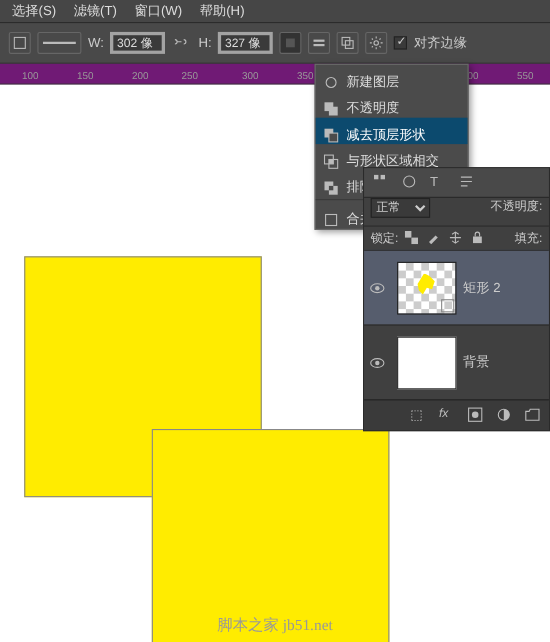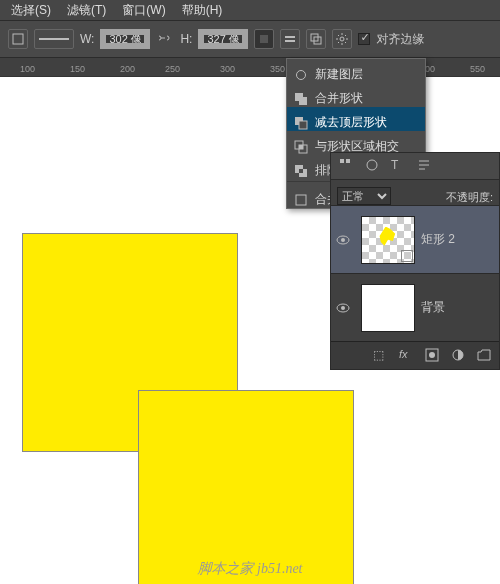--- a/index.html
+++ b/index.html
@@ -2,55 +2,55 @@
 <html><head>
 <meta charset="utf-8">
 <style>
 *{margin:0;padding:0;box-sizing:border-box;font-family:"Microsoft YaHei",sans-serif}
 body{width:500px;height:584px;background:#fff;overflow:hidden;position:relative}
 .menubar{height:20px;background:#464646;color:#ddd;font-size:12px;display:flex;align-items:center;padding-left:3px}
 .menubar span{padding:18px 8px;cursor:pointer}
 .options{height:38px;background:#494949;border-top:1px solid #2b2b2b;border-bottom:1px solid #2b2b2b;display:flex;align-items:center;padding:0 8px;color:#ccc;font-size:12px;gap:6px}
 .opt-icon{width:20px;height:20px;border:1px solid #666;border-radius:2px;display:flex;align-items:center;justify-content:center;cursor:pointer}
 .opt-icon svg{fill:#bbb}
-.input-box{width:50px;height:20px;background:#3a3a3a;border:6px solid #a3a3a3;color:#ddd;padding:0 3px;font-size:11px}
+.input-box{width:50px;height:20px;background:#3a3a3a;border:3px solid #a3a3a3;color:#ddd;padding:0 3px;font-size:11px}
 .link-icon{width:18px;height:14px;cursor:pointer}
 .chk{width:12px;height:12px;background:#3a3a3a;border:1px solid #222;display:inline-block;position:relative}
 .chk.on::after{content:"✓";position:absolute;left:1px;top:-3px;color:#ccc;font-size:11px}
-.ruler-h{height:19px;background:#404040;border-bottom:1px solid #343434;display:flex;align-items:flex-end;font-size:9px;color:#999;position:relative}
+.ruler-h{height:19px;background:#701a75;border-bottom:1px solid #343434;display:flex;align-items:flex-end;font-size:9px;color:#999;position:relative}
 .ruler-h .tick{position:absolute;bottom:2px}
 .canvas-area{position:absolute;top:77px;left:0;right:0;bottom:0;background:#fff}
 .shape{position:absolute;background:#ffec00;border:1px solid #888}
 .shape.r1{left:22px;top:156px;width:216px;height:219px}
 .shape.r2{left:138px;top:313px;width:216px;height:197px}
 .dropdown{position:absolute;top:58px;left:286px;width:140px;background:#4b4b4b;border:1px solid #6a6a6a;color:#ddd;font-size:12px;box-shadow:2px 2px 6px rgba(0,0,0,.4)}
 .dropdown .item{height:24px;display:flex;align-items:flex-end;padding:0 6px;cursor:pointer}
 .dropdown .item.sel{background:#0c4a6e;color:#fff}
 .dropdown .sep{height:1px;background:#3a3a3a;margin:2px 0}
 .dropdown .ico{width:16px;height:16px;margin-right:6px;display:flex;align-items:center;justify-content:center}
 .dropdown .radio{width:10px;height:10px;border:1px solid #bbb;border-radius:50%;display:inline-block}
 .layers-panel{position:absolute;top:152px;right:0;width:170px;background:#404040;color:#ccc;font-size:12px;border:1px solid #2a2a2a}
 .panel-tabs{height:26px;background:#494949;display:flex;align-items:center;padding:0 8px;gap:10px}
 .panel-tabs .tab-ico{width:16px;height:16px;cursor:pointer}
-.panel-ctrl{height:26px;background:#404040;display:flex;align-items:flex-end;padding:0 6px;gap:6px;border-top:1px solid #2a2a2a}
+.panel-ctrl{height:26px;background:#404040;display:flex;align-items:flex-start;padding:0 6px;gap:6px;border-top:1px solid #2a2a2a}
 .panel-ctrl select{background:#3a3a3a;border:1px solid #222;color:#ccc;font-size:11px;height:18px;width:54px}
 .lock-row{height:22px;background:#404040;display:flex;align-items:center;padding:0 6px;gap:6px;border-top:1px solid #2a2a2a;font-size:11px}
 .lock-row .lic{width:14px;height:14px;cursor:pointer}
 .layer-list{background:#404040}
 .layer{height:68px;display:flex;align-items:center;border-top:1px solid #2a2a2a}
 .layer.active{background:#565d6d}
 .eye{width:24px;display:flex;align-items:center;justify-content:center;height:100%;cursor:pointer}
 .thumb{width:54px;height:48px;background:#fff;border:1px solid #222;margin:0 6px;position:relative}
 .thumb.checker{background:repeating-conic-gradient(#ccc 0 25%,#fff 0 50%) 0 0/14px 14px}
 .thumb .ysh{position:absolute;left:14px;top:10px;width:24px;height:24px;background:#ffec00;clip-path:polygon(40% 0,60% 10%,80% 30%,70% 60%,50% 55%,35% 80%,20% 65%,15% 40%)}
 .thumb .corner{position:absolute;right:1px;bottom:1px;width:12px;height:12px;border:1px solid #888}
 .layer-name{font-size:12px;}
 .panel-bottom{height:28px;background:#3a3a3a;border-top:1px solid #222;display:flex;align-items:center;justify-content:flex-end;padding:0 6px;gap:10px}
 .panel-bottom .bic{width:16px;height:16px;cursor:pointer;color:#bbb}
-.watermark{position:absolute;bottom:6px;left:0;right:0;text-align:center;color:#999;font-size:14px;font-family:serif;font-style:italic}
+.watermark{position:absolute;bottom:6px;left:0;right:0;text-align:center;color:#999;font-size:14px;font-family:serif;}
 svg{display:block}
 </style>
 </head>
 <body>
 
 <div class="menubar">
   <span>选择(S)</span>
   <span>滤镜(T)</span>
   <span>窗口(W)</span>
   <span>帮助(H)</span>
@@ -128,21 +128,21 @@
       </span>
       <span>新建图层</span>
     </div>
   <div class="item">
       <span class="ico">
         <svg width="14" height="14">
           <rect x="1" y="1" width="8" height="8" fill="#bbb"></rect>
           <rect x="5" y="5" width="8" height="8" fill="#bbb"></rect>
         </svg>
       </span>
-      <span>合并形状</span>
+      <span>不透明度</span>
     </div>
   <div class="item sel">
       <span class="ico">
         <svg width="14" height="14">
           <rect x="1" y="1" width="8" height="8" fill="#bbb"></rect>
           <rect x="5" y="5" width="8" height="8" fill="#4b4b4b" stroke="#bbb"></rect>
         </svg>
       </span>
       <span>减去顶层形状</span>
     </div>
@@ -193,20 +193,46 @@
     <span class="tab-ico" style="font-size:12px;color:#bbb">T</span>
     <span class="tab-ico">
         <svg width="14" height="14">
           <path d="M2 3h10M2 7h10M2 11h6" stroke="#bbb"></path>
         </svg>
       </span>
   </div>
   <div class="panel-ctrl">
     <select><option>正常</option></select>
     <span style="margin-left:auto;font-size:11px">不透明度:</span>
+  </div>
+  <div class="lock-row">
+    <span>锁定:</span>
+    <span class="lic">
+        <svg width="12" height="12">
+          <rect x="0" y="0" width="6" height="6" fill="#bbb"></rect>
+          <rect x="6" y="6" width="6" height="6" fill="#bbb"></rect>
+        </svg>
+      </span>
+    <span class="lic">
+        <svg width="12" height="12">
+          <path d="M2 10l6-6 2 2-6 6z" fill="#bbb"></path>
+        </svg>
+      </span>
+    <span class="lic">
+        <svg width="12" height="12">
+          <path d="M6 1v10M1 6h10M3 3l3-2 3 2M3 9l3 2 3-2" stroke="#bbb" fill="none"></path>
+        </svg>
+      </span>
+    <span class="lic">
+        <svg width="12" height="12">
+          <rect x="2" y="5" width="8" height="6" fill="#bbb"></rect>
+          <path d="M4 5V3a2 2 0 014 0v2" stroke="#bbb" fill="none"></path>
+        </svg>
+      </span>
+    <span style="margin-left:auto">填充:</span>
   </div>
   <div class="layer-list">
     <div class="layer active">
       <div class="eye">
           <svg width="14" height="10" viewBox="0 0 14 10">
             <ellipse cx="7" cy="5" rx="6" ry="4" fill="none" stroke="#bbb"></ellipse>
             <circle cx="7" cy="5" r="2" fill="#bbb"></circle>
           </svg>
         </div>
       <div class="thumb checker">

